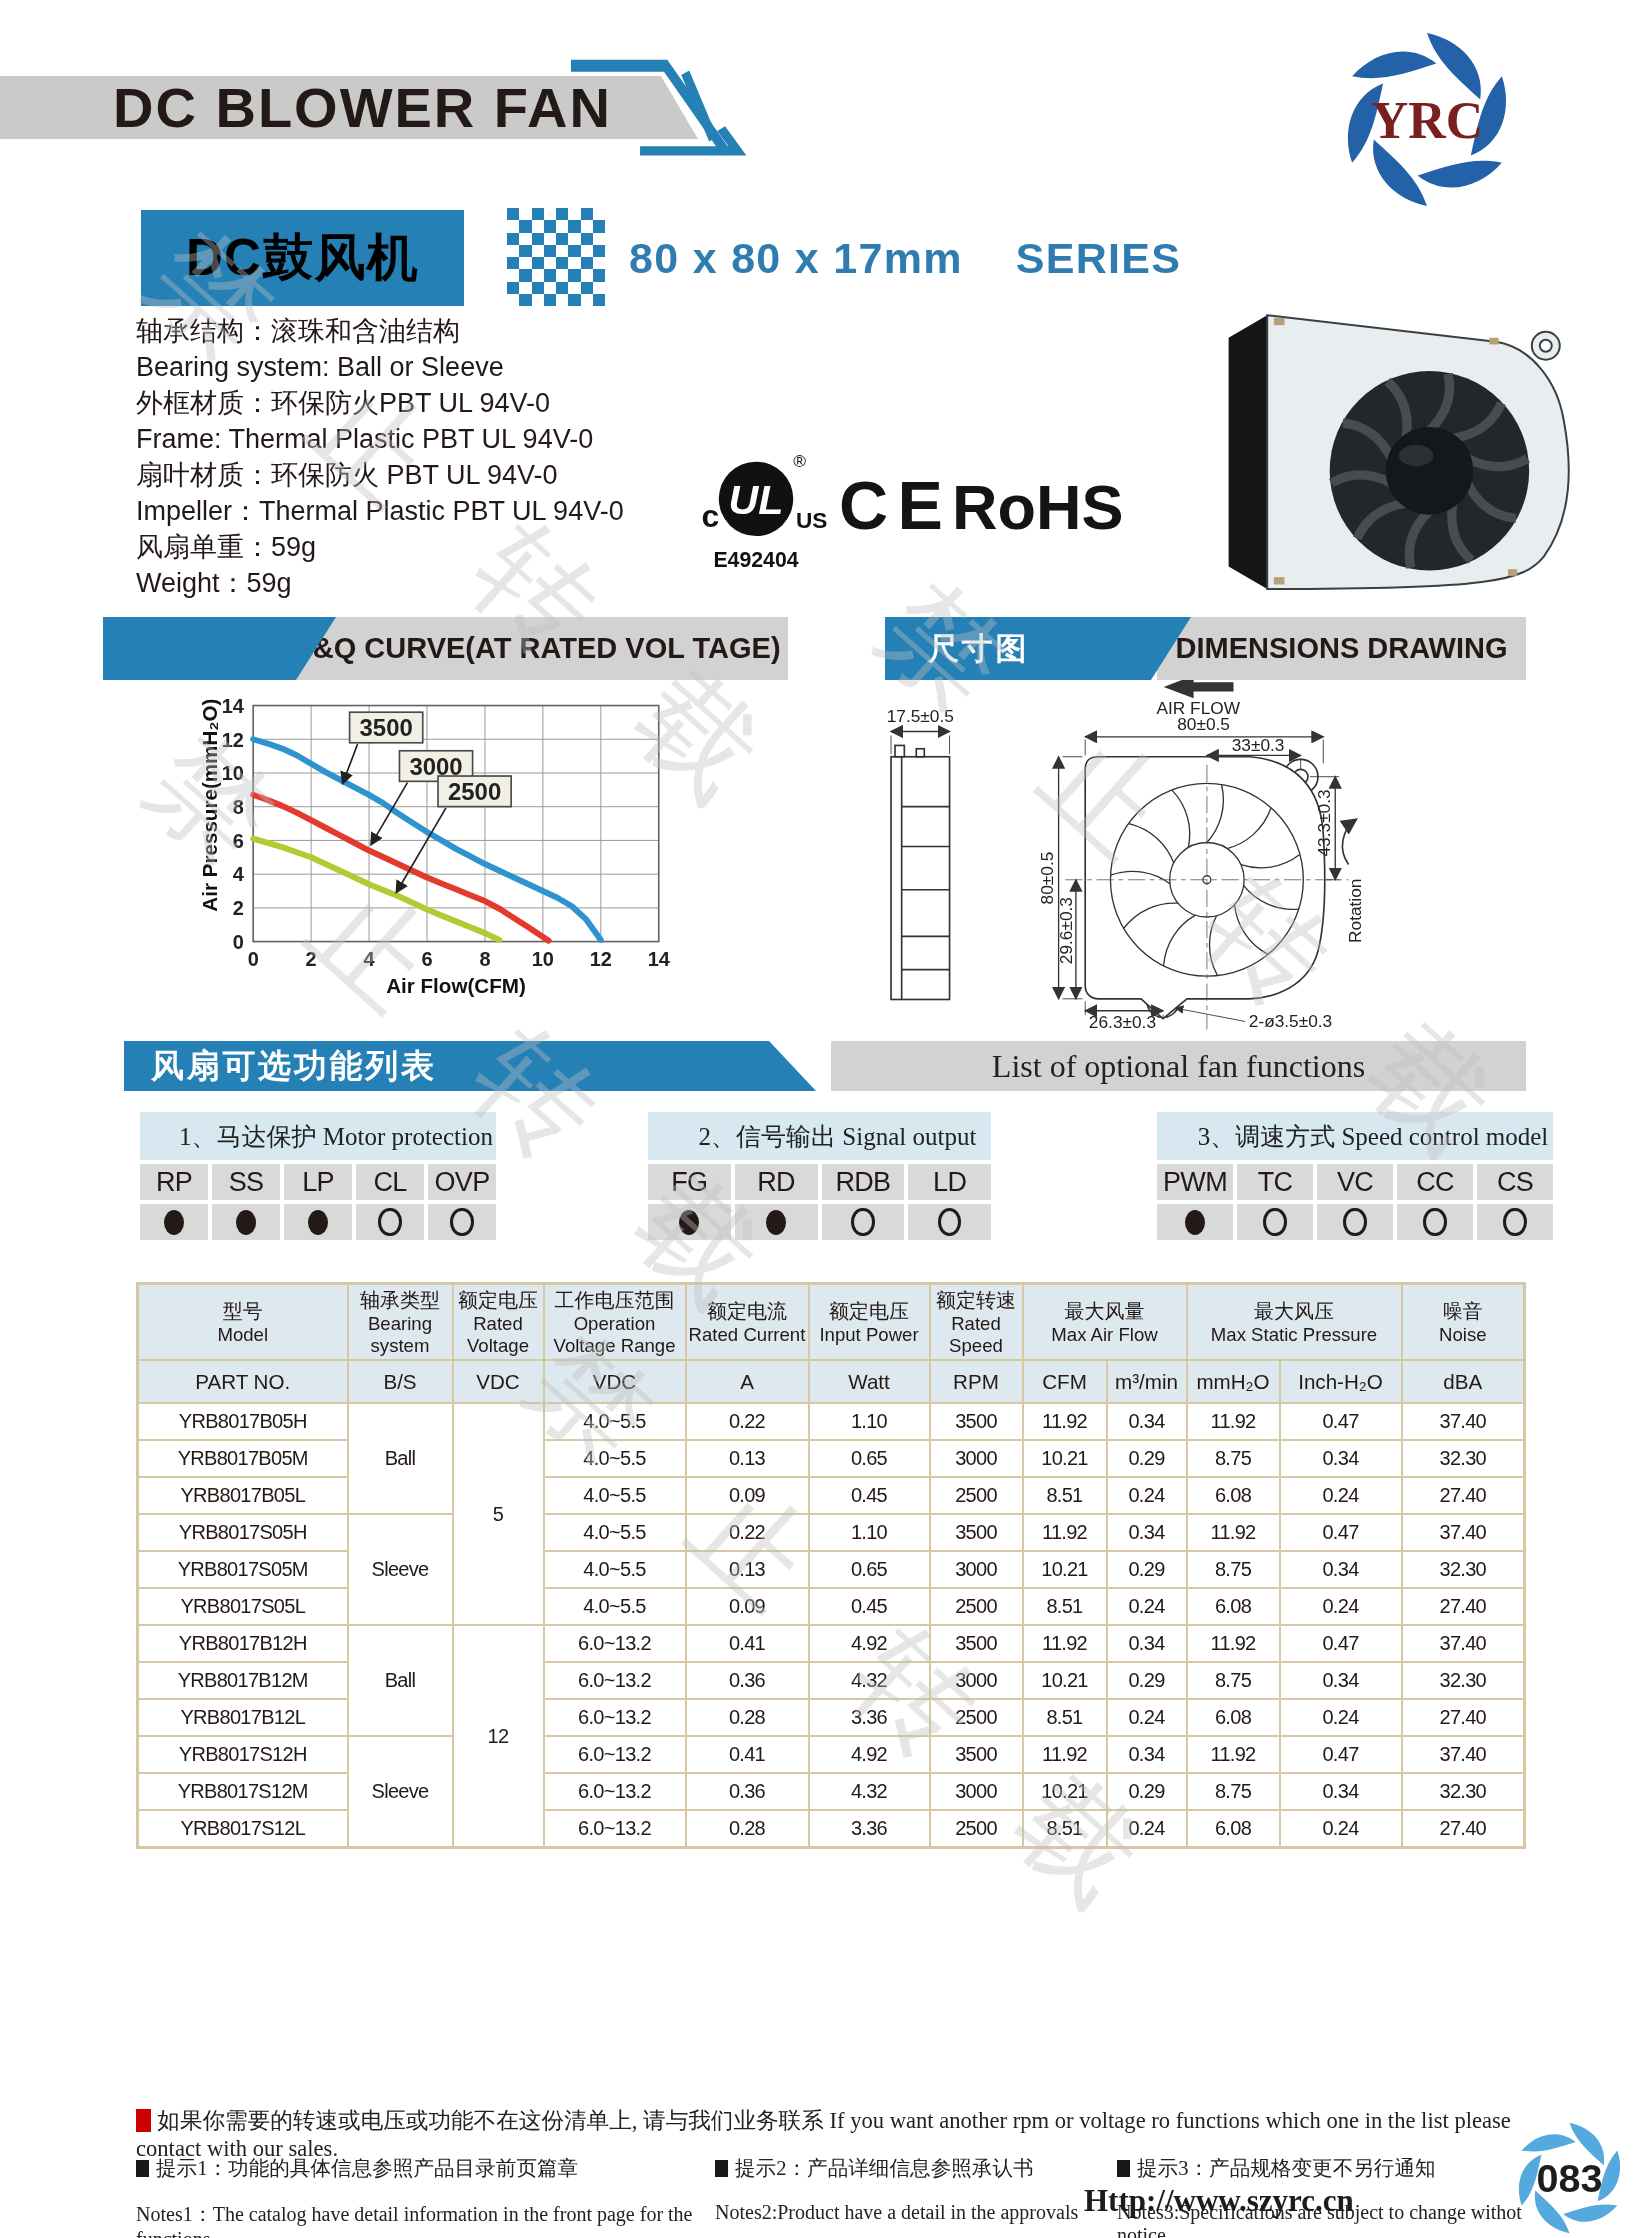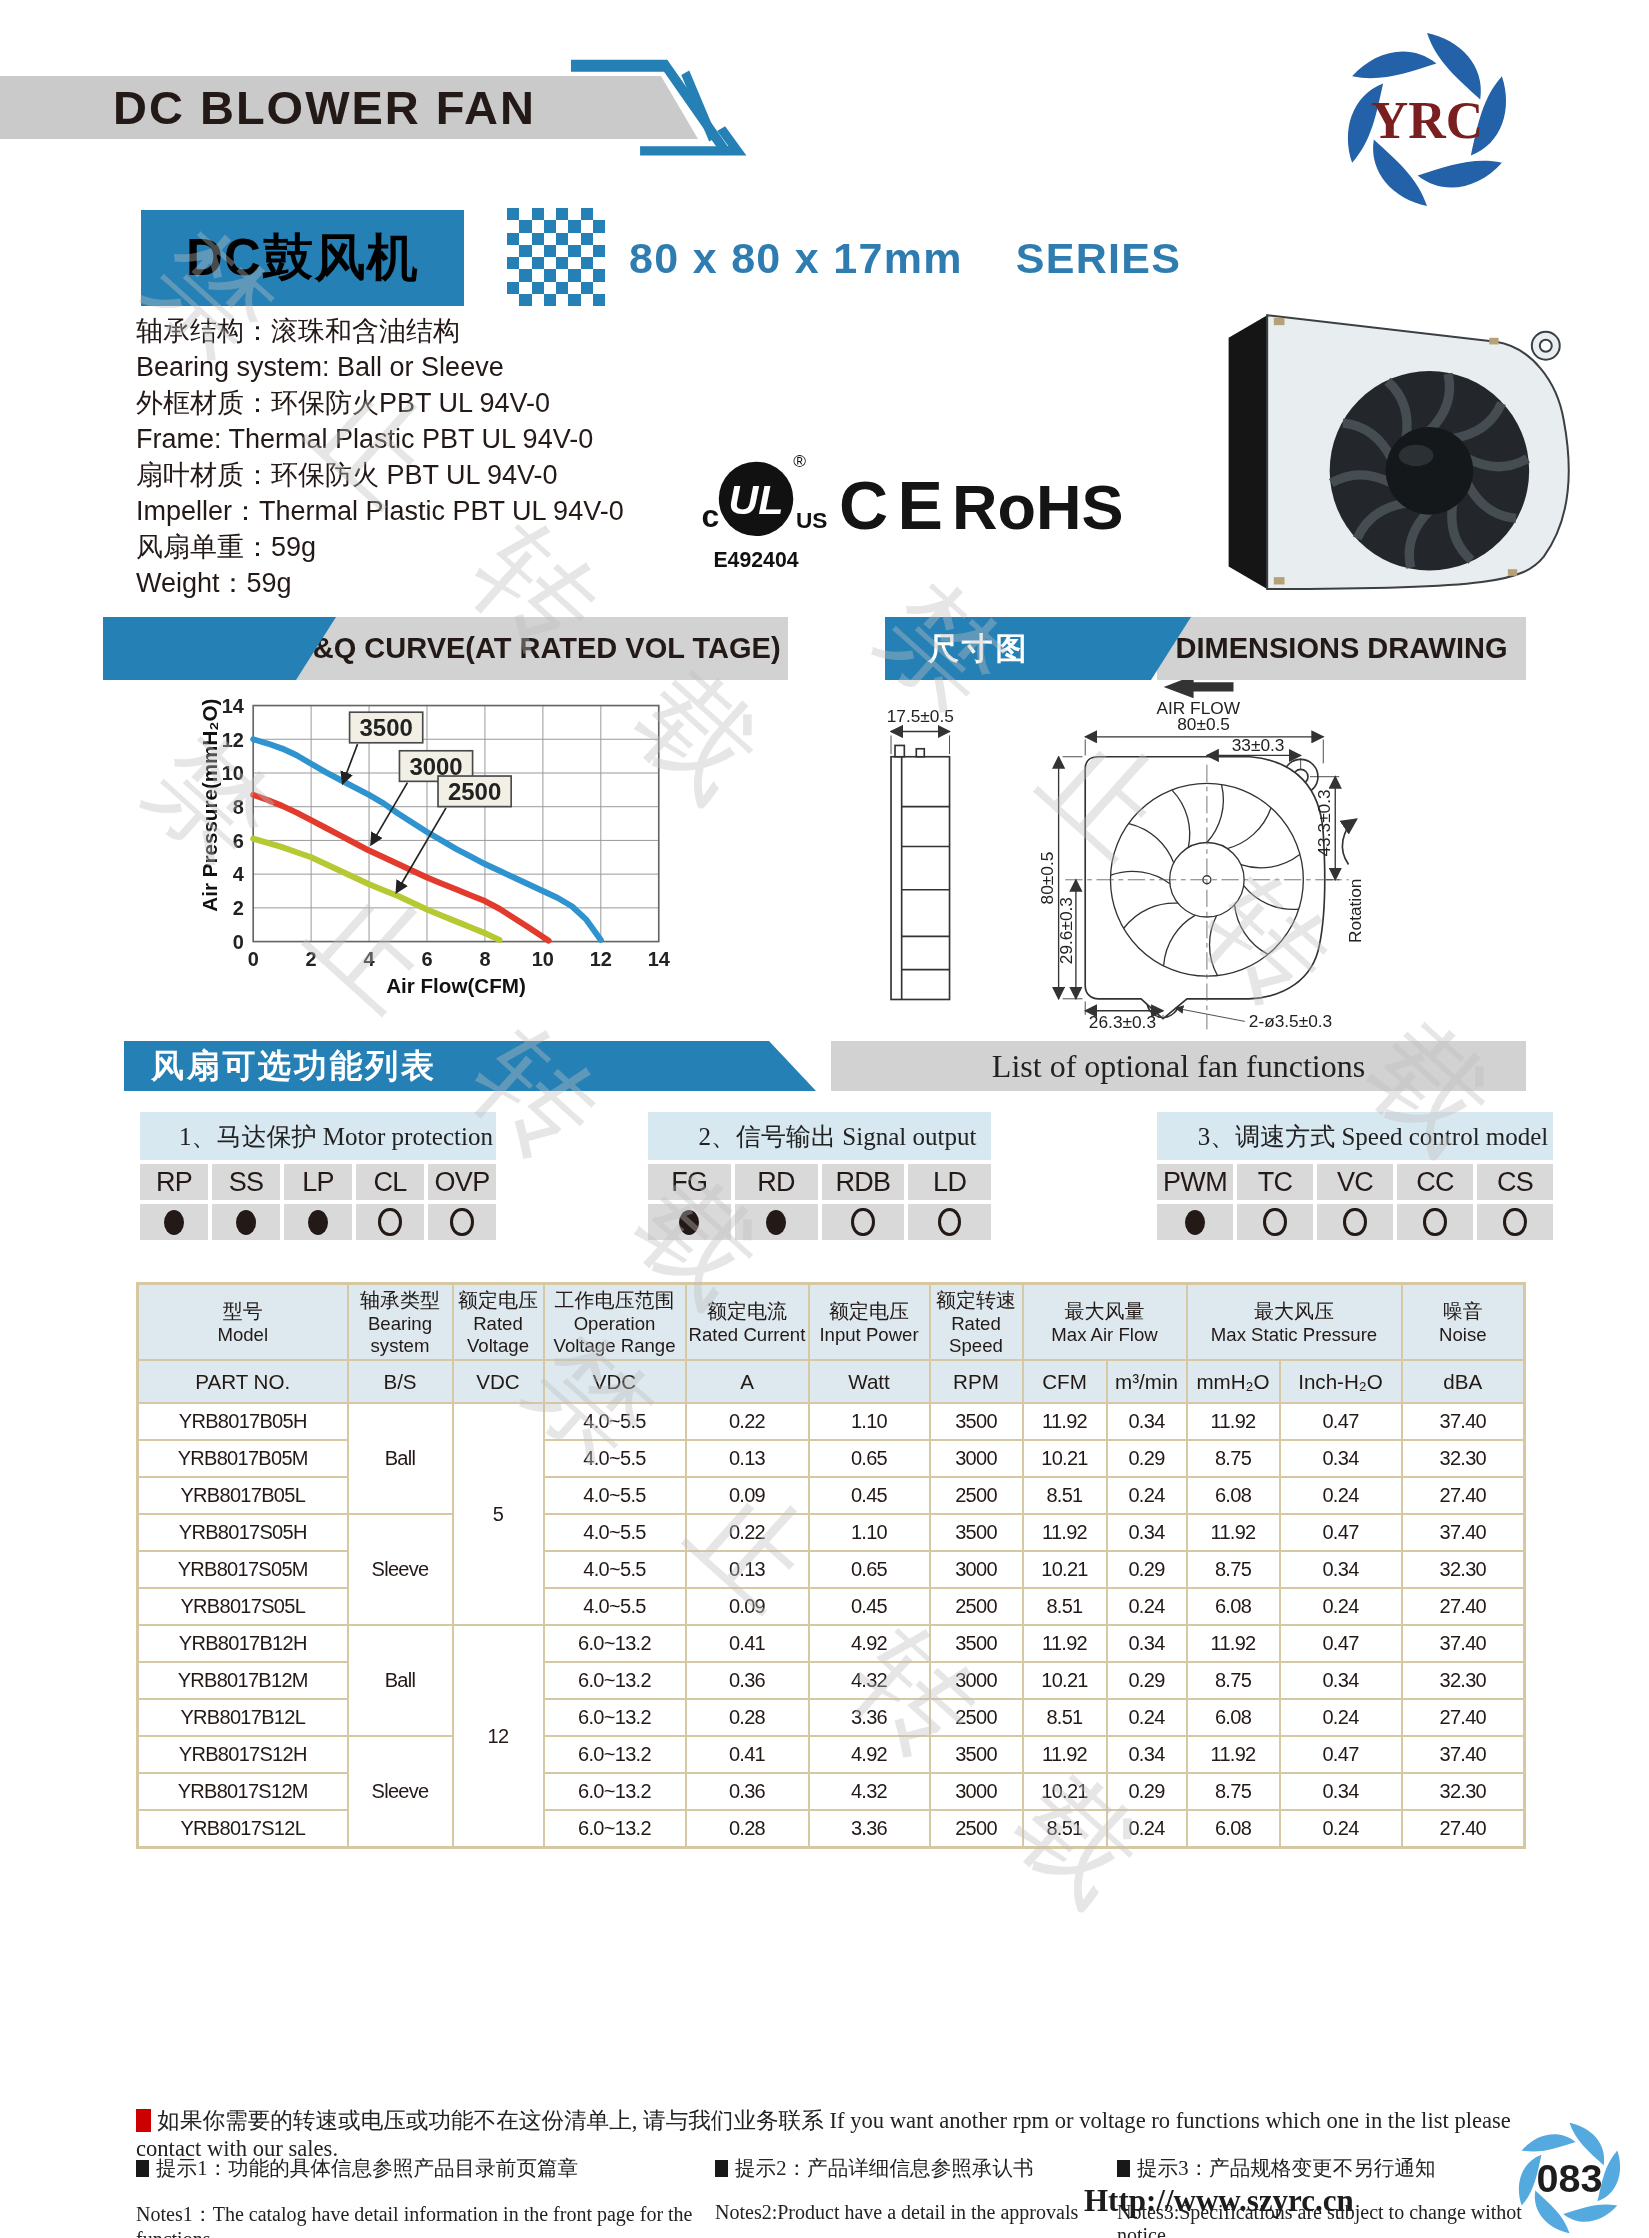--- a/index.html
+++ b/index.html
@@ -3,21 +3,21 @@
 <meta charset="utf-8">
 <style>
   html,body{margin:0;padding:0;background:#fff;}
   .page{position:relative;width:1649px;height:2239px;background:#ffffff;overflow:hidden;
         font-family:"Liberation Sans",sans-serif;color:#231916;}
   .abs{position:absolute;}
 
   
   .hdr-bar{left:0;top:76px;width:698px;height:63px;background:#c9cac9;
            clip-path:polygon(0 0,calc(100% - 37px) 0,100% 100%,0 100%);}
-  .hdr-title{left:113px;top:76px;height:75px;line-height:63px;font-size:47px;font-weight:bold;
+  .hdr-title{left:113px;top:76px;height:75px;line-height:63px;font-size:56px;font-weight:bold;
              letter-spacing:2px;color:#231916;z-index:2;}
   
   .series-box{left:141px;top:210px;width:323px;height:96px;background:#2580b5;
               display:flex;align-items:center;justify-content:center;}
   .series-box span{color:#000000;font-size:51px;font-weight:bold;letter-spacing:1.3px;}
   #checker{left:507px;top:208px;display:grid;grid-template-columns:repeat(8,12.3px);grid-auto-rows:12.3px;}
   .sq{width:12.3px;height:12.3px;}
   .sq.b{background:#2580b5;}.sq.w{background:#fff;}
   .series-title{left:629px;top:210px;height:96px;display:flex;align-items:center;gap:53px;
                 font-size:43px;font-weight:bold;color:#2e7cb0;letter-spacing:1.3px;}

